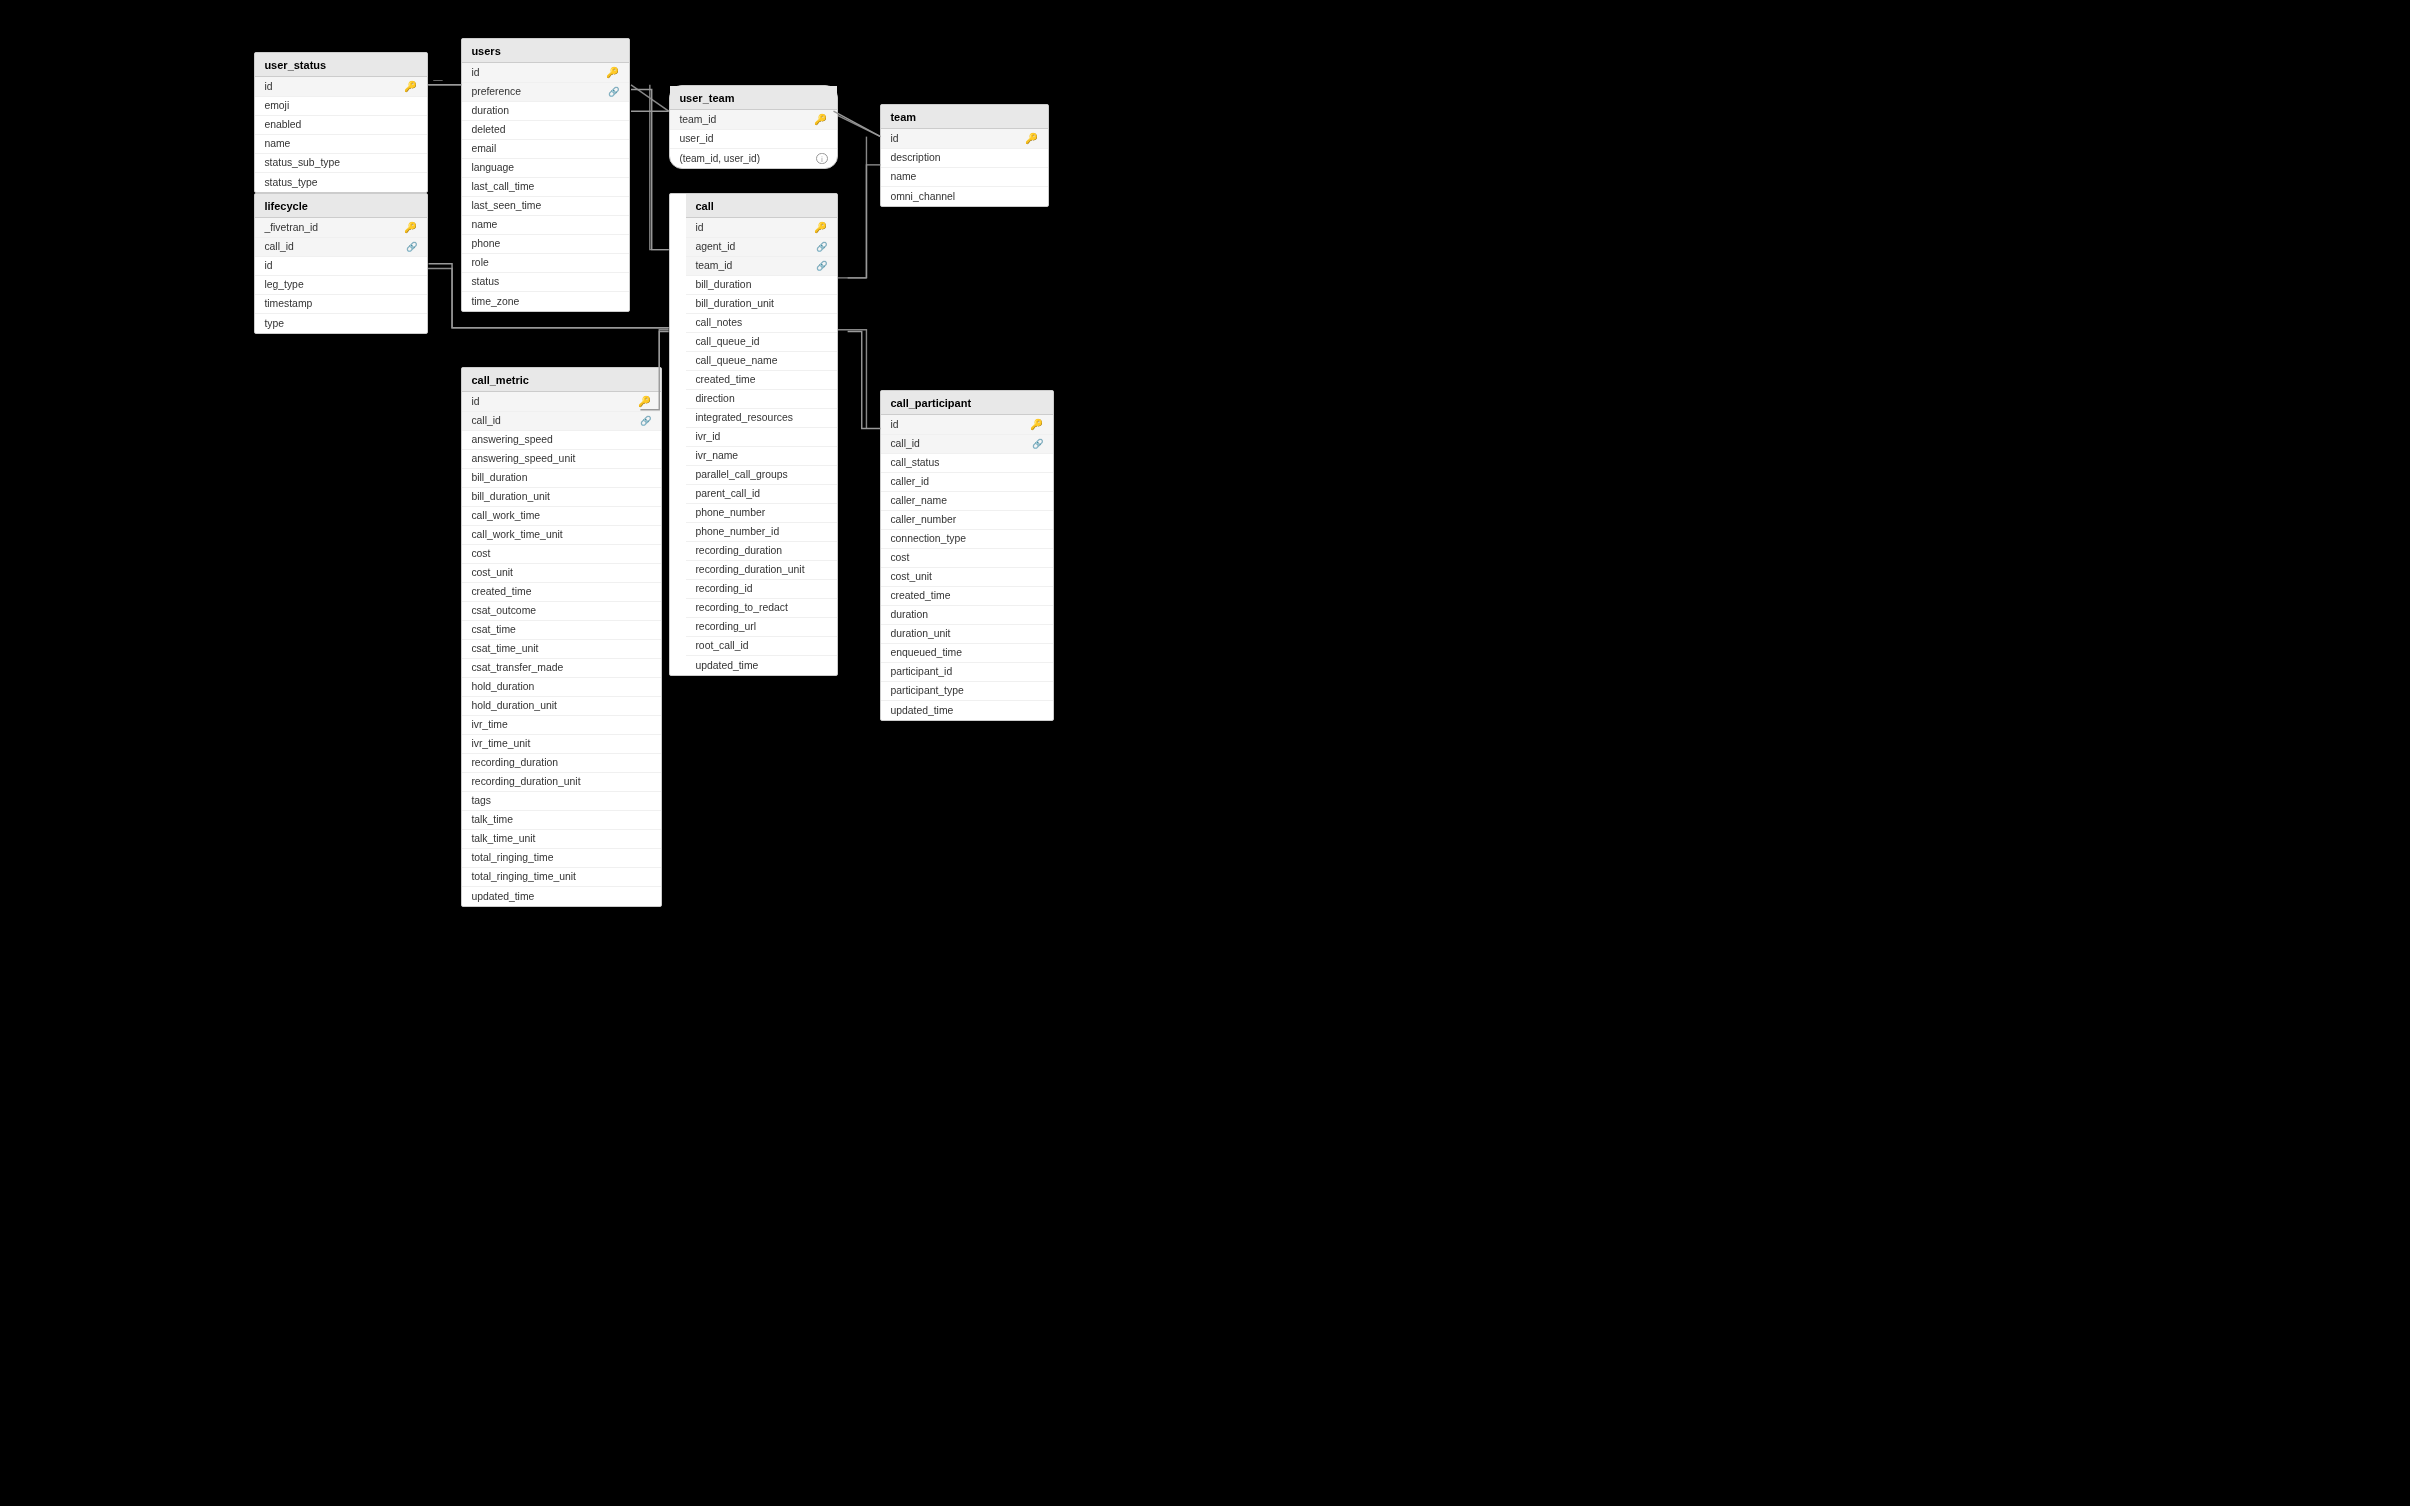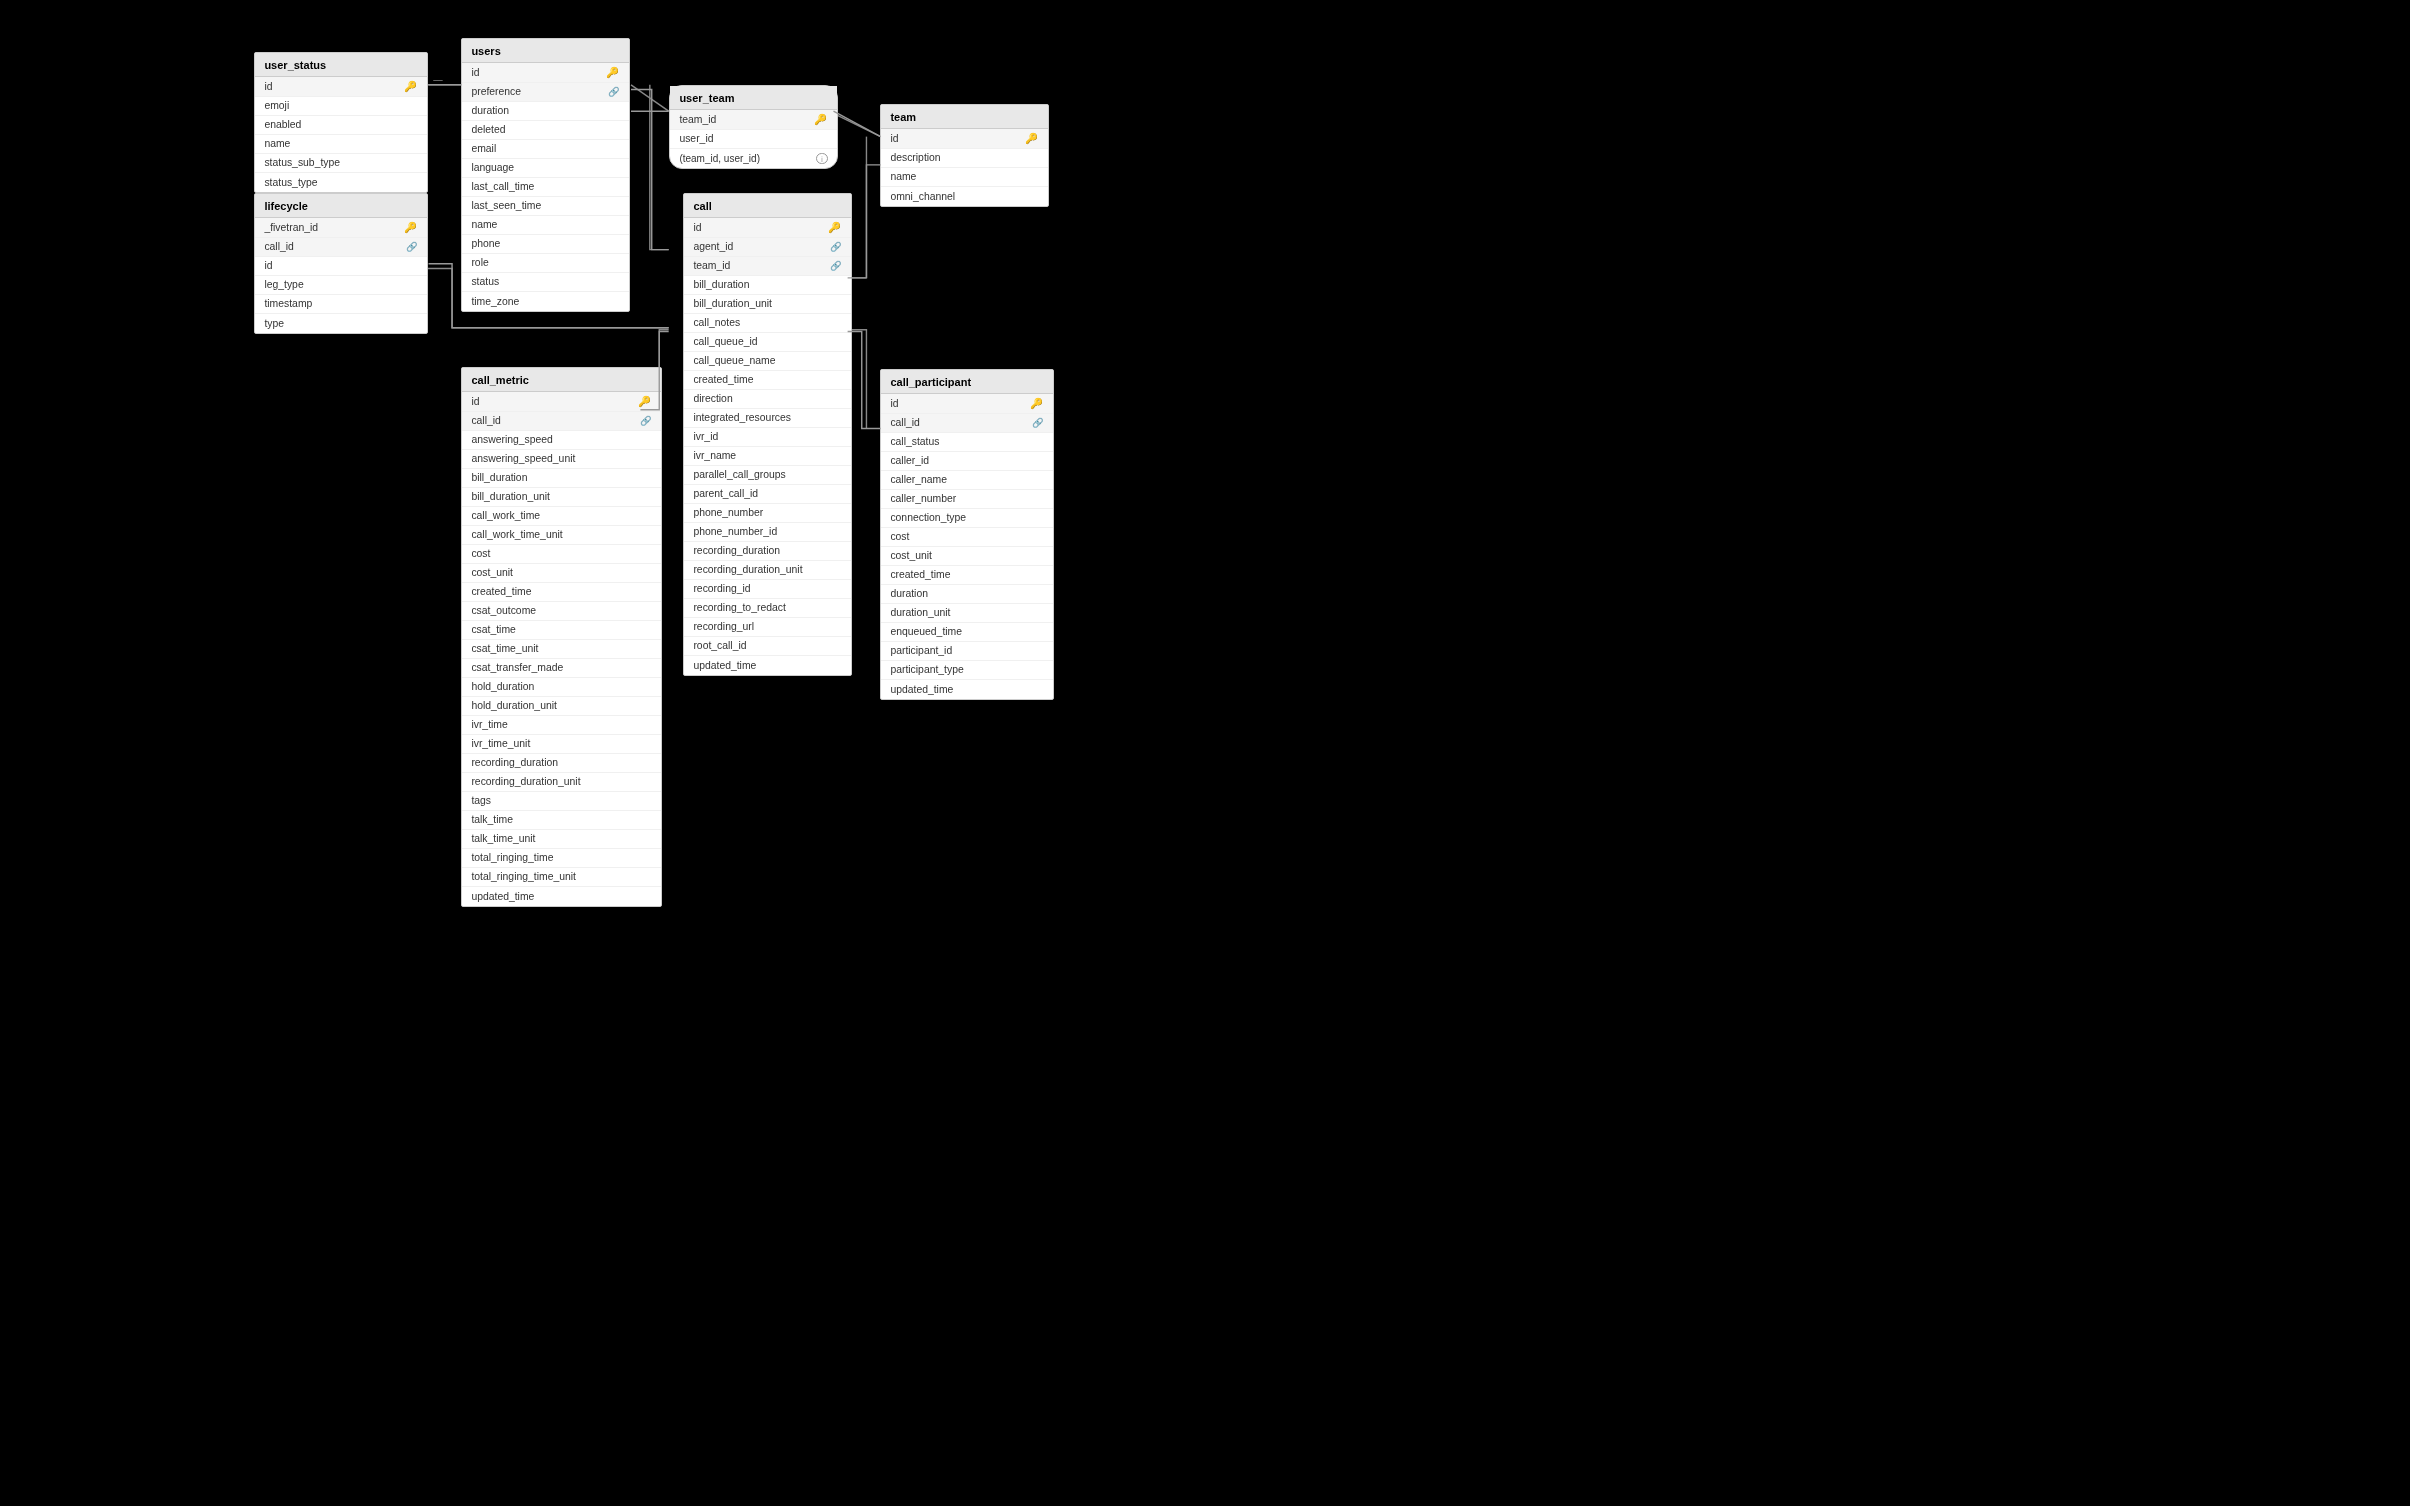--- a/index.html
+++ b/index.html
@@ -297,21 +297,21 @@
     </div>
     <div class="db-table-row">
       <span class="field-name">user_id</span>
     </div>
     <div class="db-table-row">
       <span class="field-name" style="font-size:10px;">(team_id, user_id)</span>
       <span class="info-icon">ℹ</span>
     </div>
   </div>
 
-  <div class="db-table" style="left:683px; top:193px; width:157px;">
+  <div class="db-table" style="left:669px; top:193px; width:157px;padding-left:16px;">
     <div class="db-table-header">call</div>
     <div class="db-table-row highlighted">
       <span class="field-name">id</span>
       <span class="key-icon">🔑</span>
     </div>
     <div class="db-table-row highlighted">
       <span class="field-name">agent_id</span>
       <span class="fk-icon">🔗</span>
     </div>
     <div class="db-table-row highlighted">
@@ -393,21 +393,21 @@
       <span class="field-name">description</span>
     </div>
     <div class="db-table-row">
       <span class="field-name">name</span>
     </div>
     <div class="db-table-row">
       <span class="field-name">omni_channel</span>
     </div>
   </div>
 
-  <div class="db-table" style="left:880px; top:369px; width:174px;">
+  <div class="db-table" style="left:880px; top:390px; width:174px;">
     <div class="db-table-header">call_participant</div>
     <div class="db-table-row highlighted">
       <span class="field-name">id</span>
       <span class="key-icon">🔑</span>
     </div>
     <div class="db-table-row highlighted">
       <span class="field-name">call_id</span>
       <span class="fk-icon">🔗</span>
     </div>
     <div class="db-table-row">

